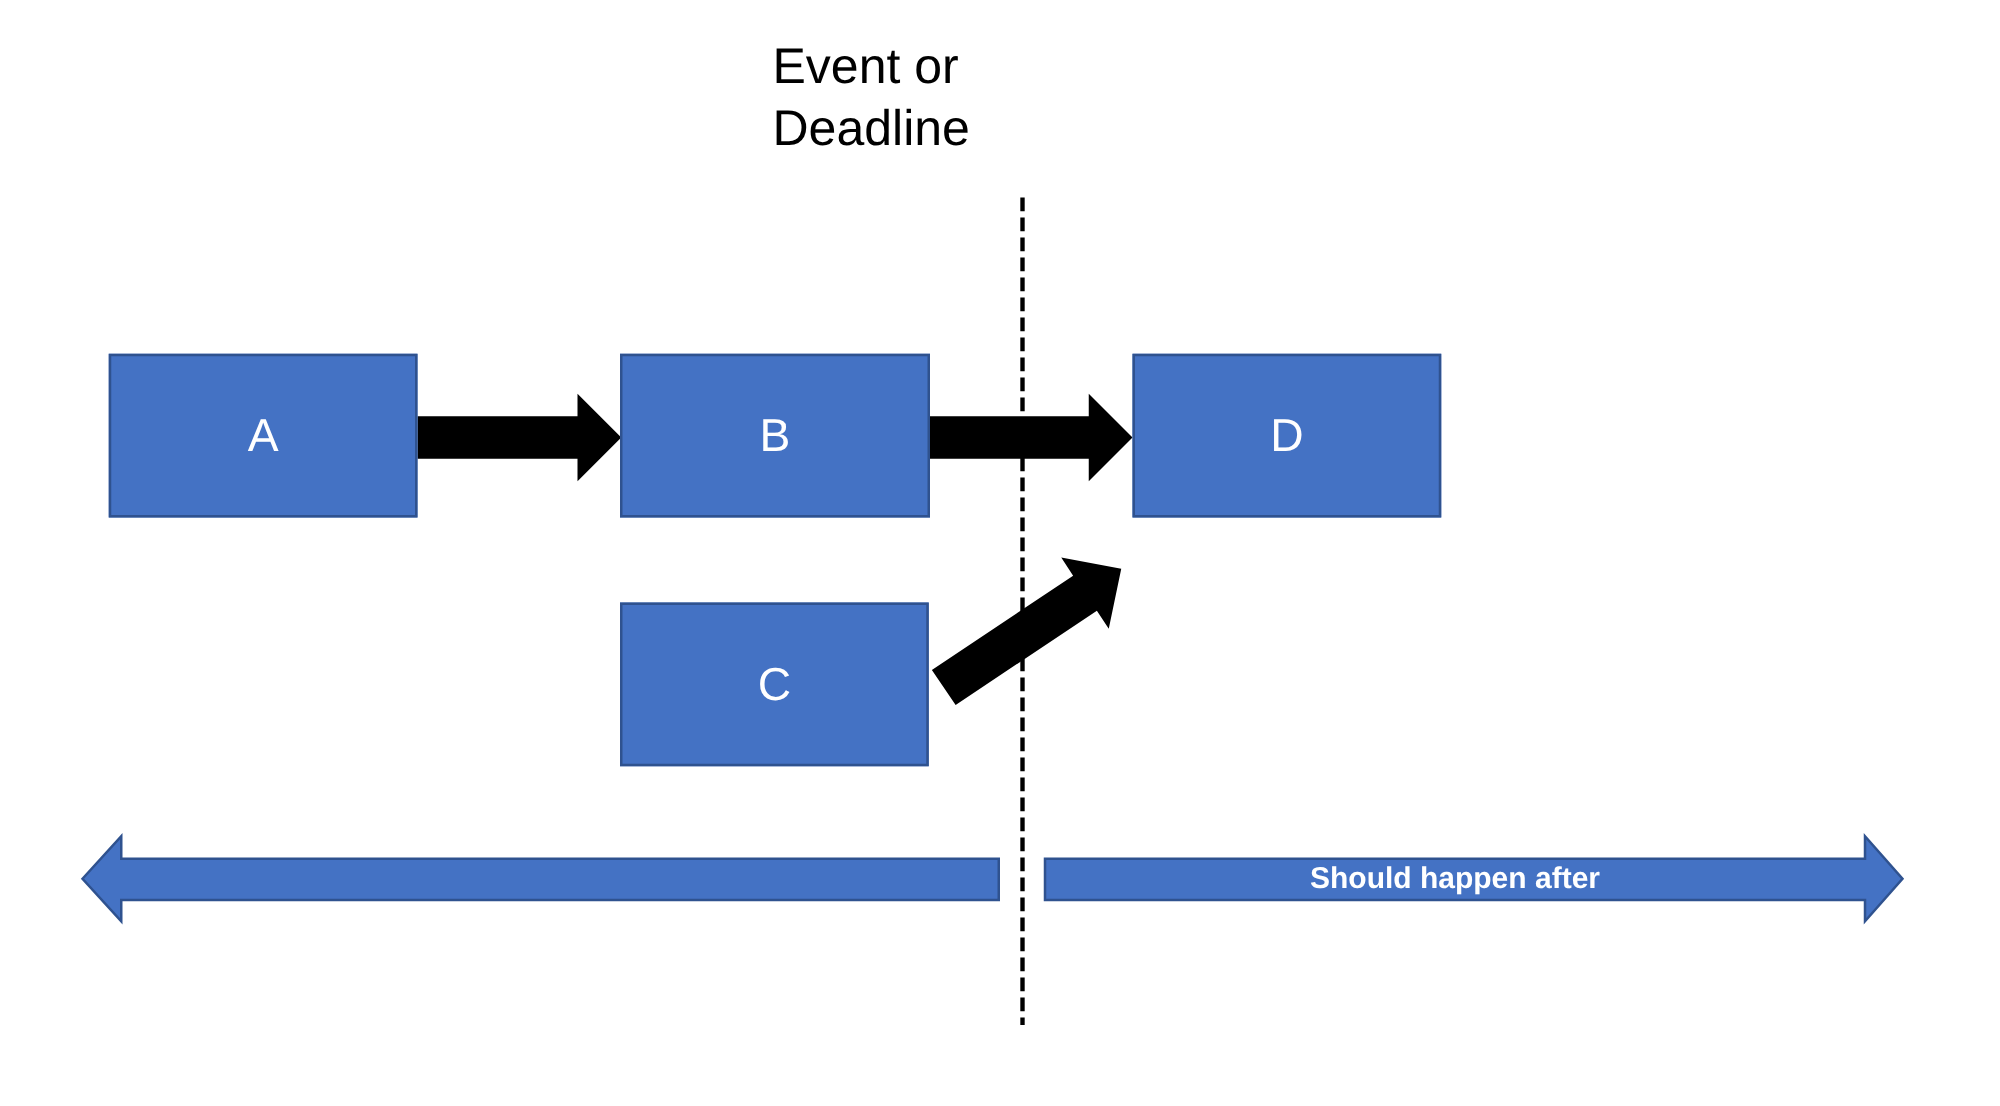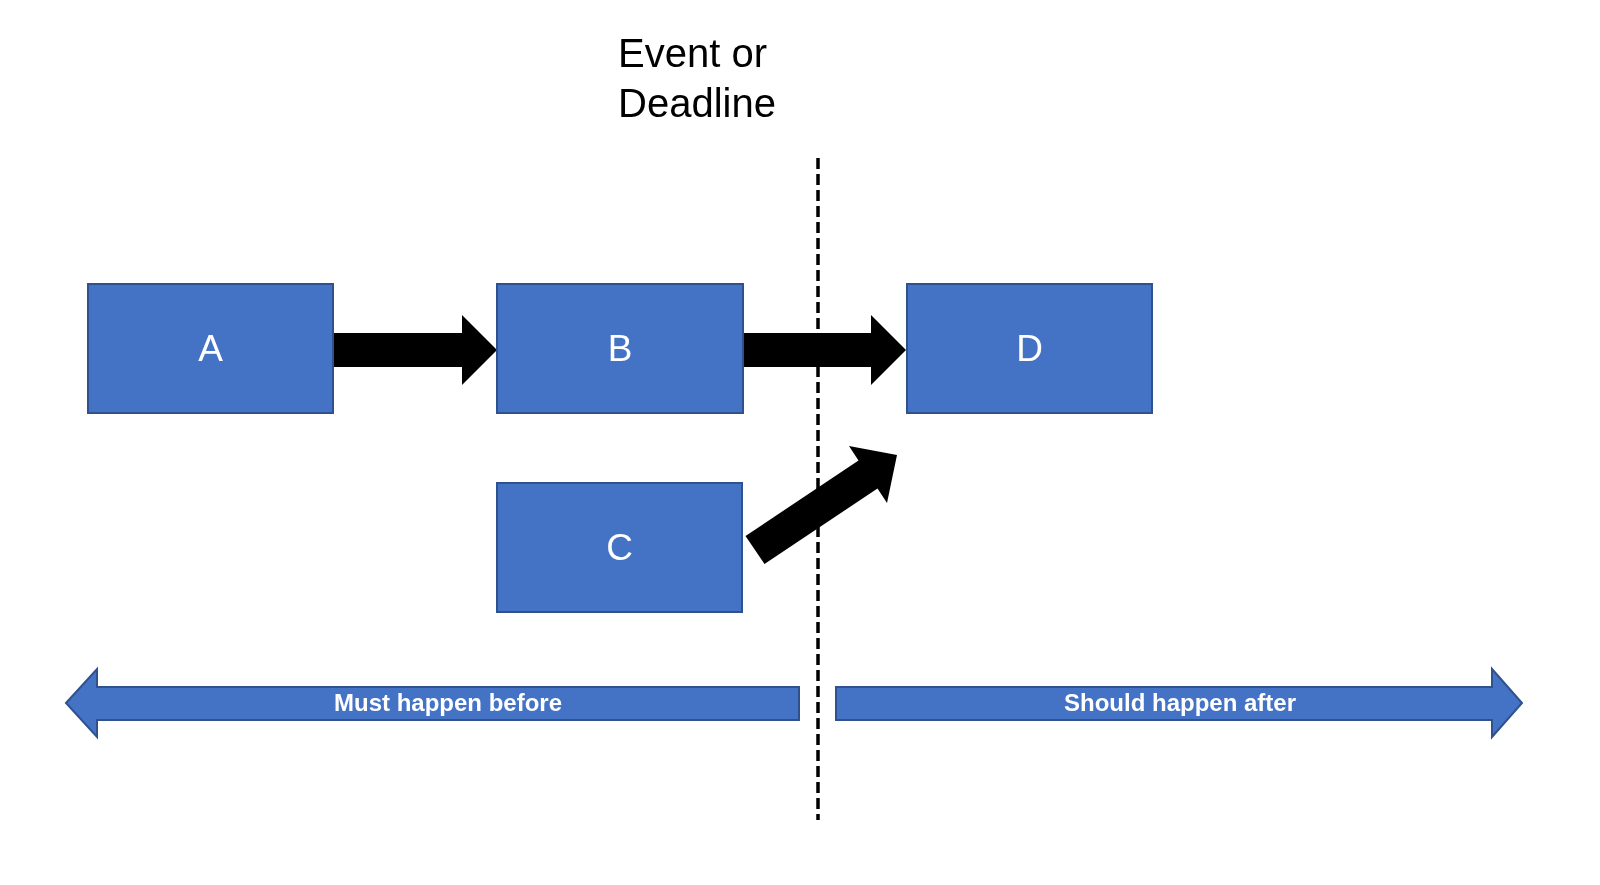--- a/index.html
+++ b/index.html
@@ -54,21 +54,21 @@
     position: absolute;
     display: flex;
     align-items: center;
     justify-content: center;
     color: var(--timeline-text, #fff);
     font-size: 24px;
     font-weight: 700;
     pointer-events: none;
   }
   .tl-left  { left: 97px;  top: 686px; width: 702px; height: 34px; }
-  .tl-right { left: 836px; top: 686px; width: 656px; height: 34px; padding-left: 16px; }
+  .tl-right { left: 836px; top: 686px; width: 656px; height: 34px; }
 </style>
 </head>
 <body>
 
 <div class="canvas">
 
   <div class="title">Event or
 Deadline</div>
 
   <svg class="overlay" viewBox="0 0 1600 885">
@@ -89,16 +89,15 @@
   <div class="node node-b">
     <span class="node-label">B</span>
   </div>
   <div class="node node-c">
     <span class="node-label">C</span>
   </div>
   <div class="node node-d">
     <span class="node-label">D</span>
   </div>
 
-  <div class="tl-label tl-left">Must happen before</div>
   <div class="tl-label tl-right">Should happen after</div>
 
 </div>
 
 </body></html>

